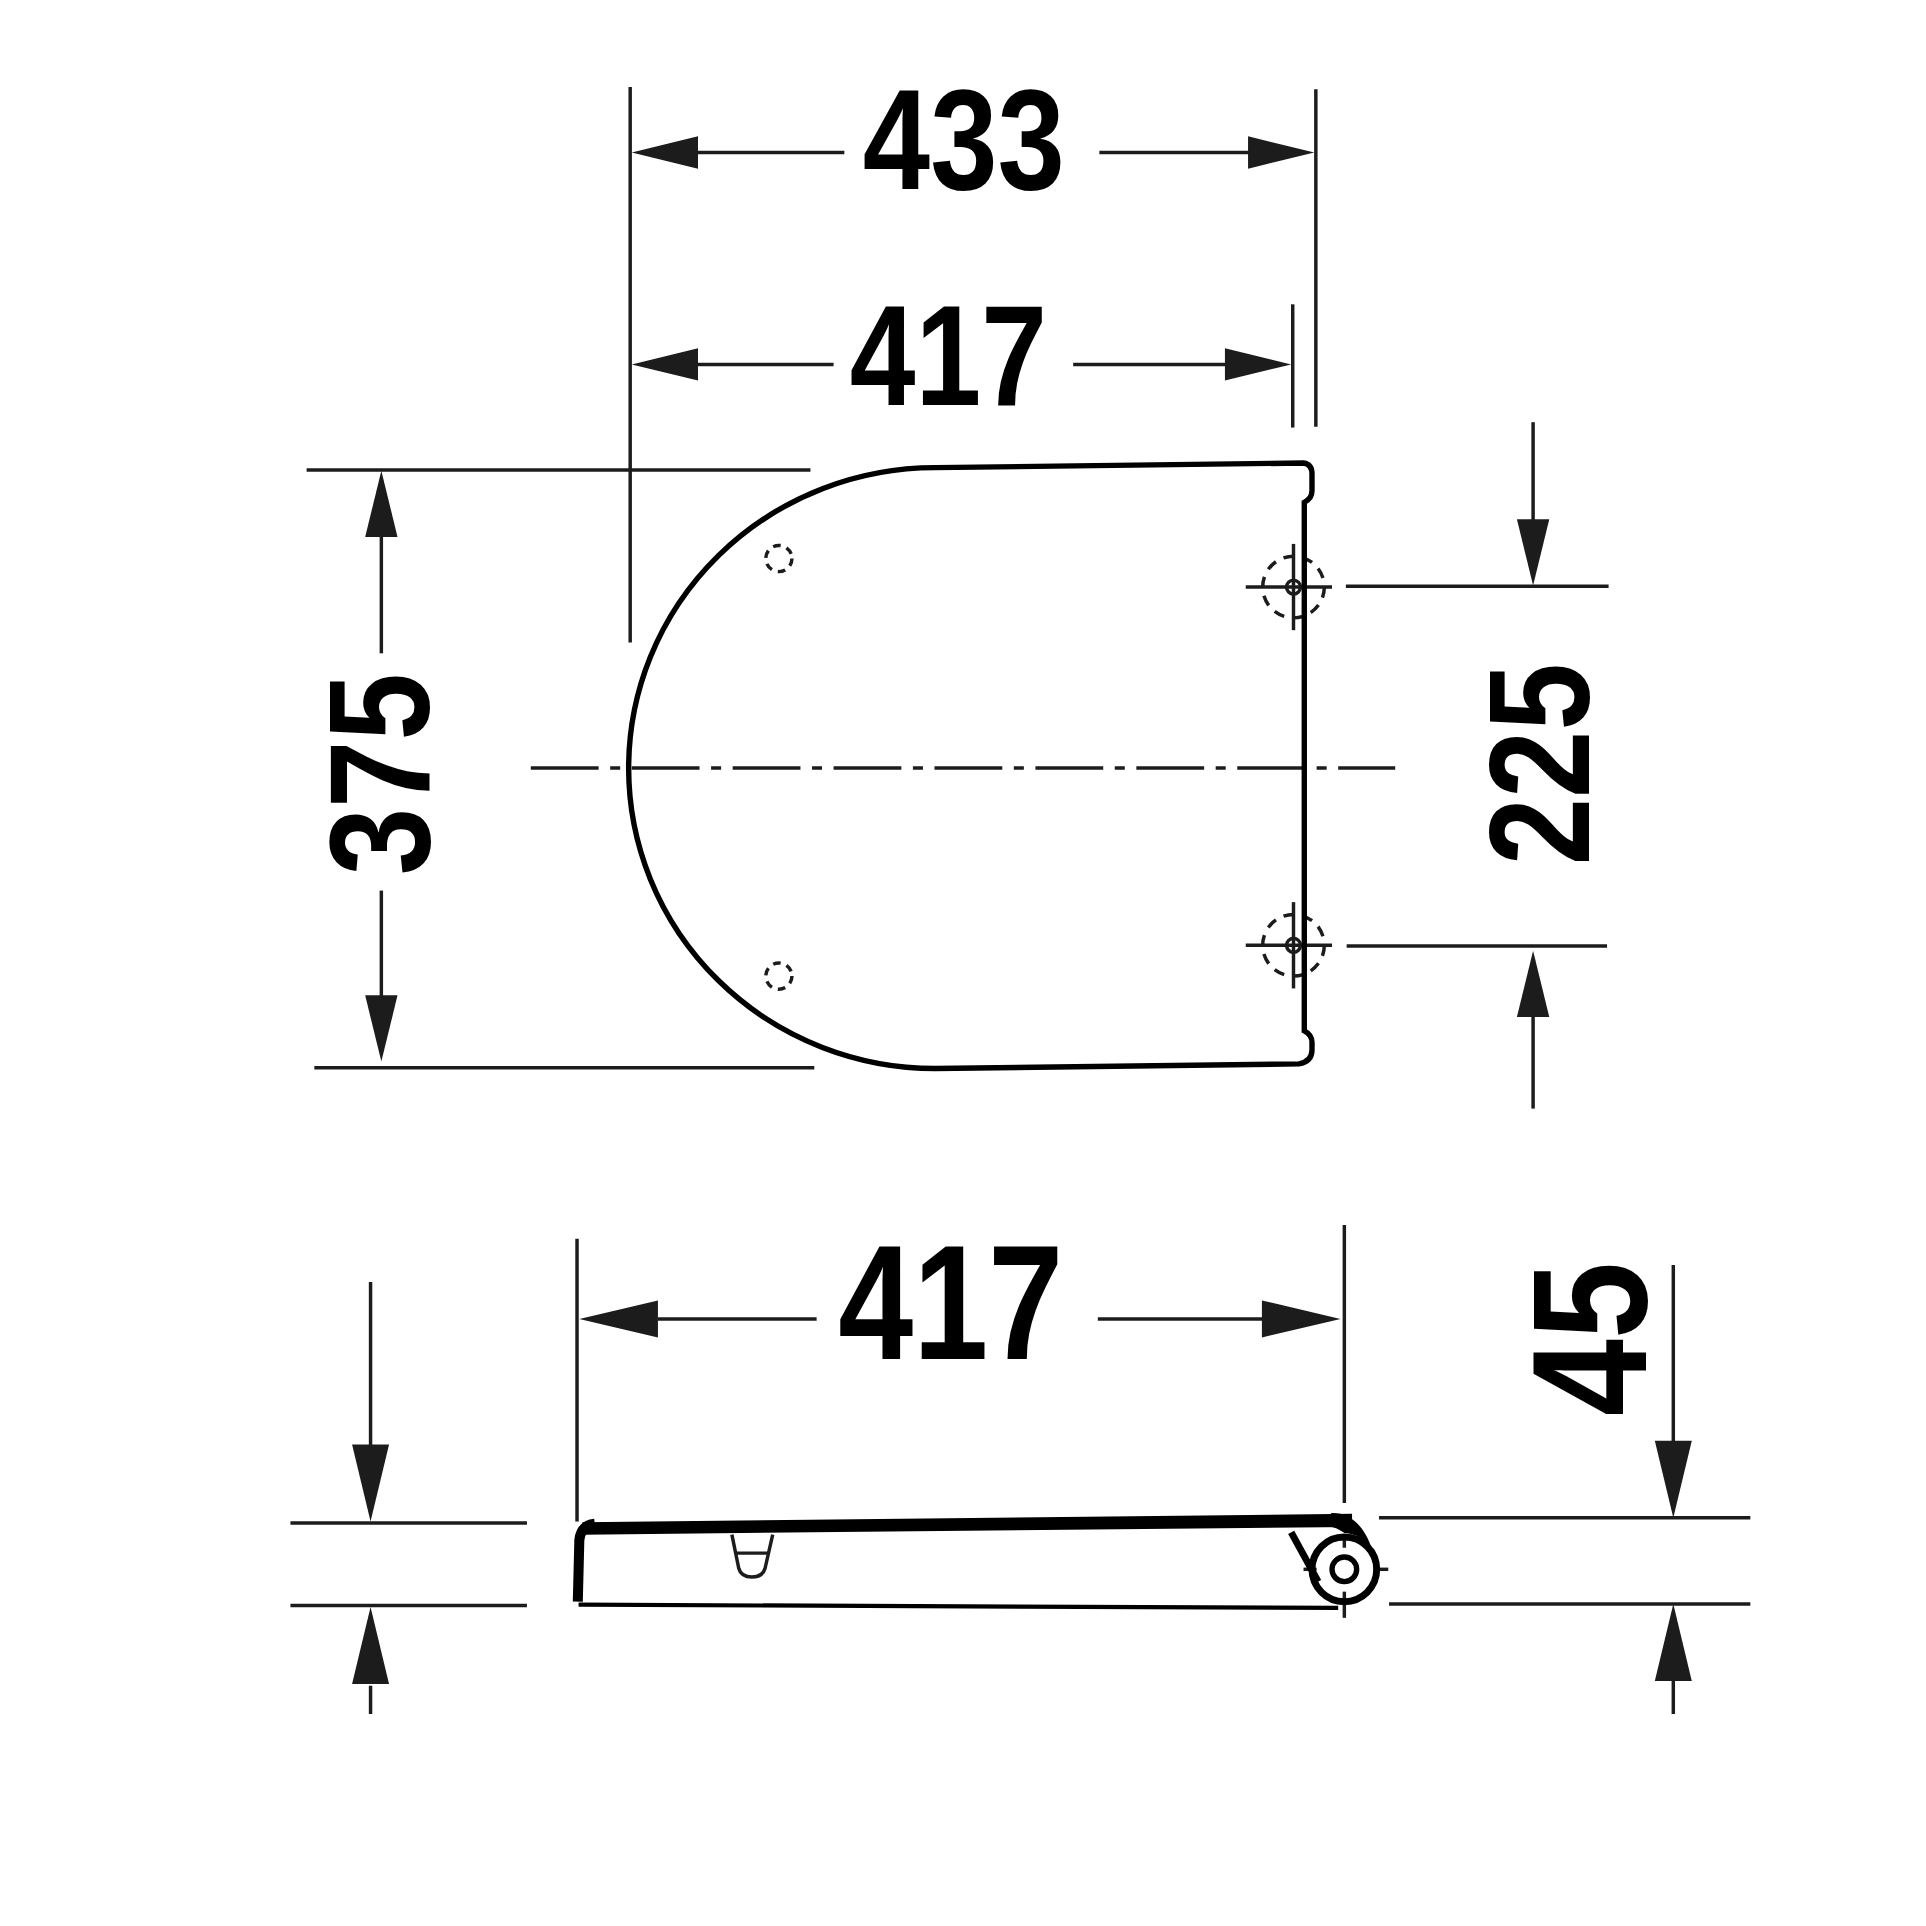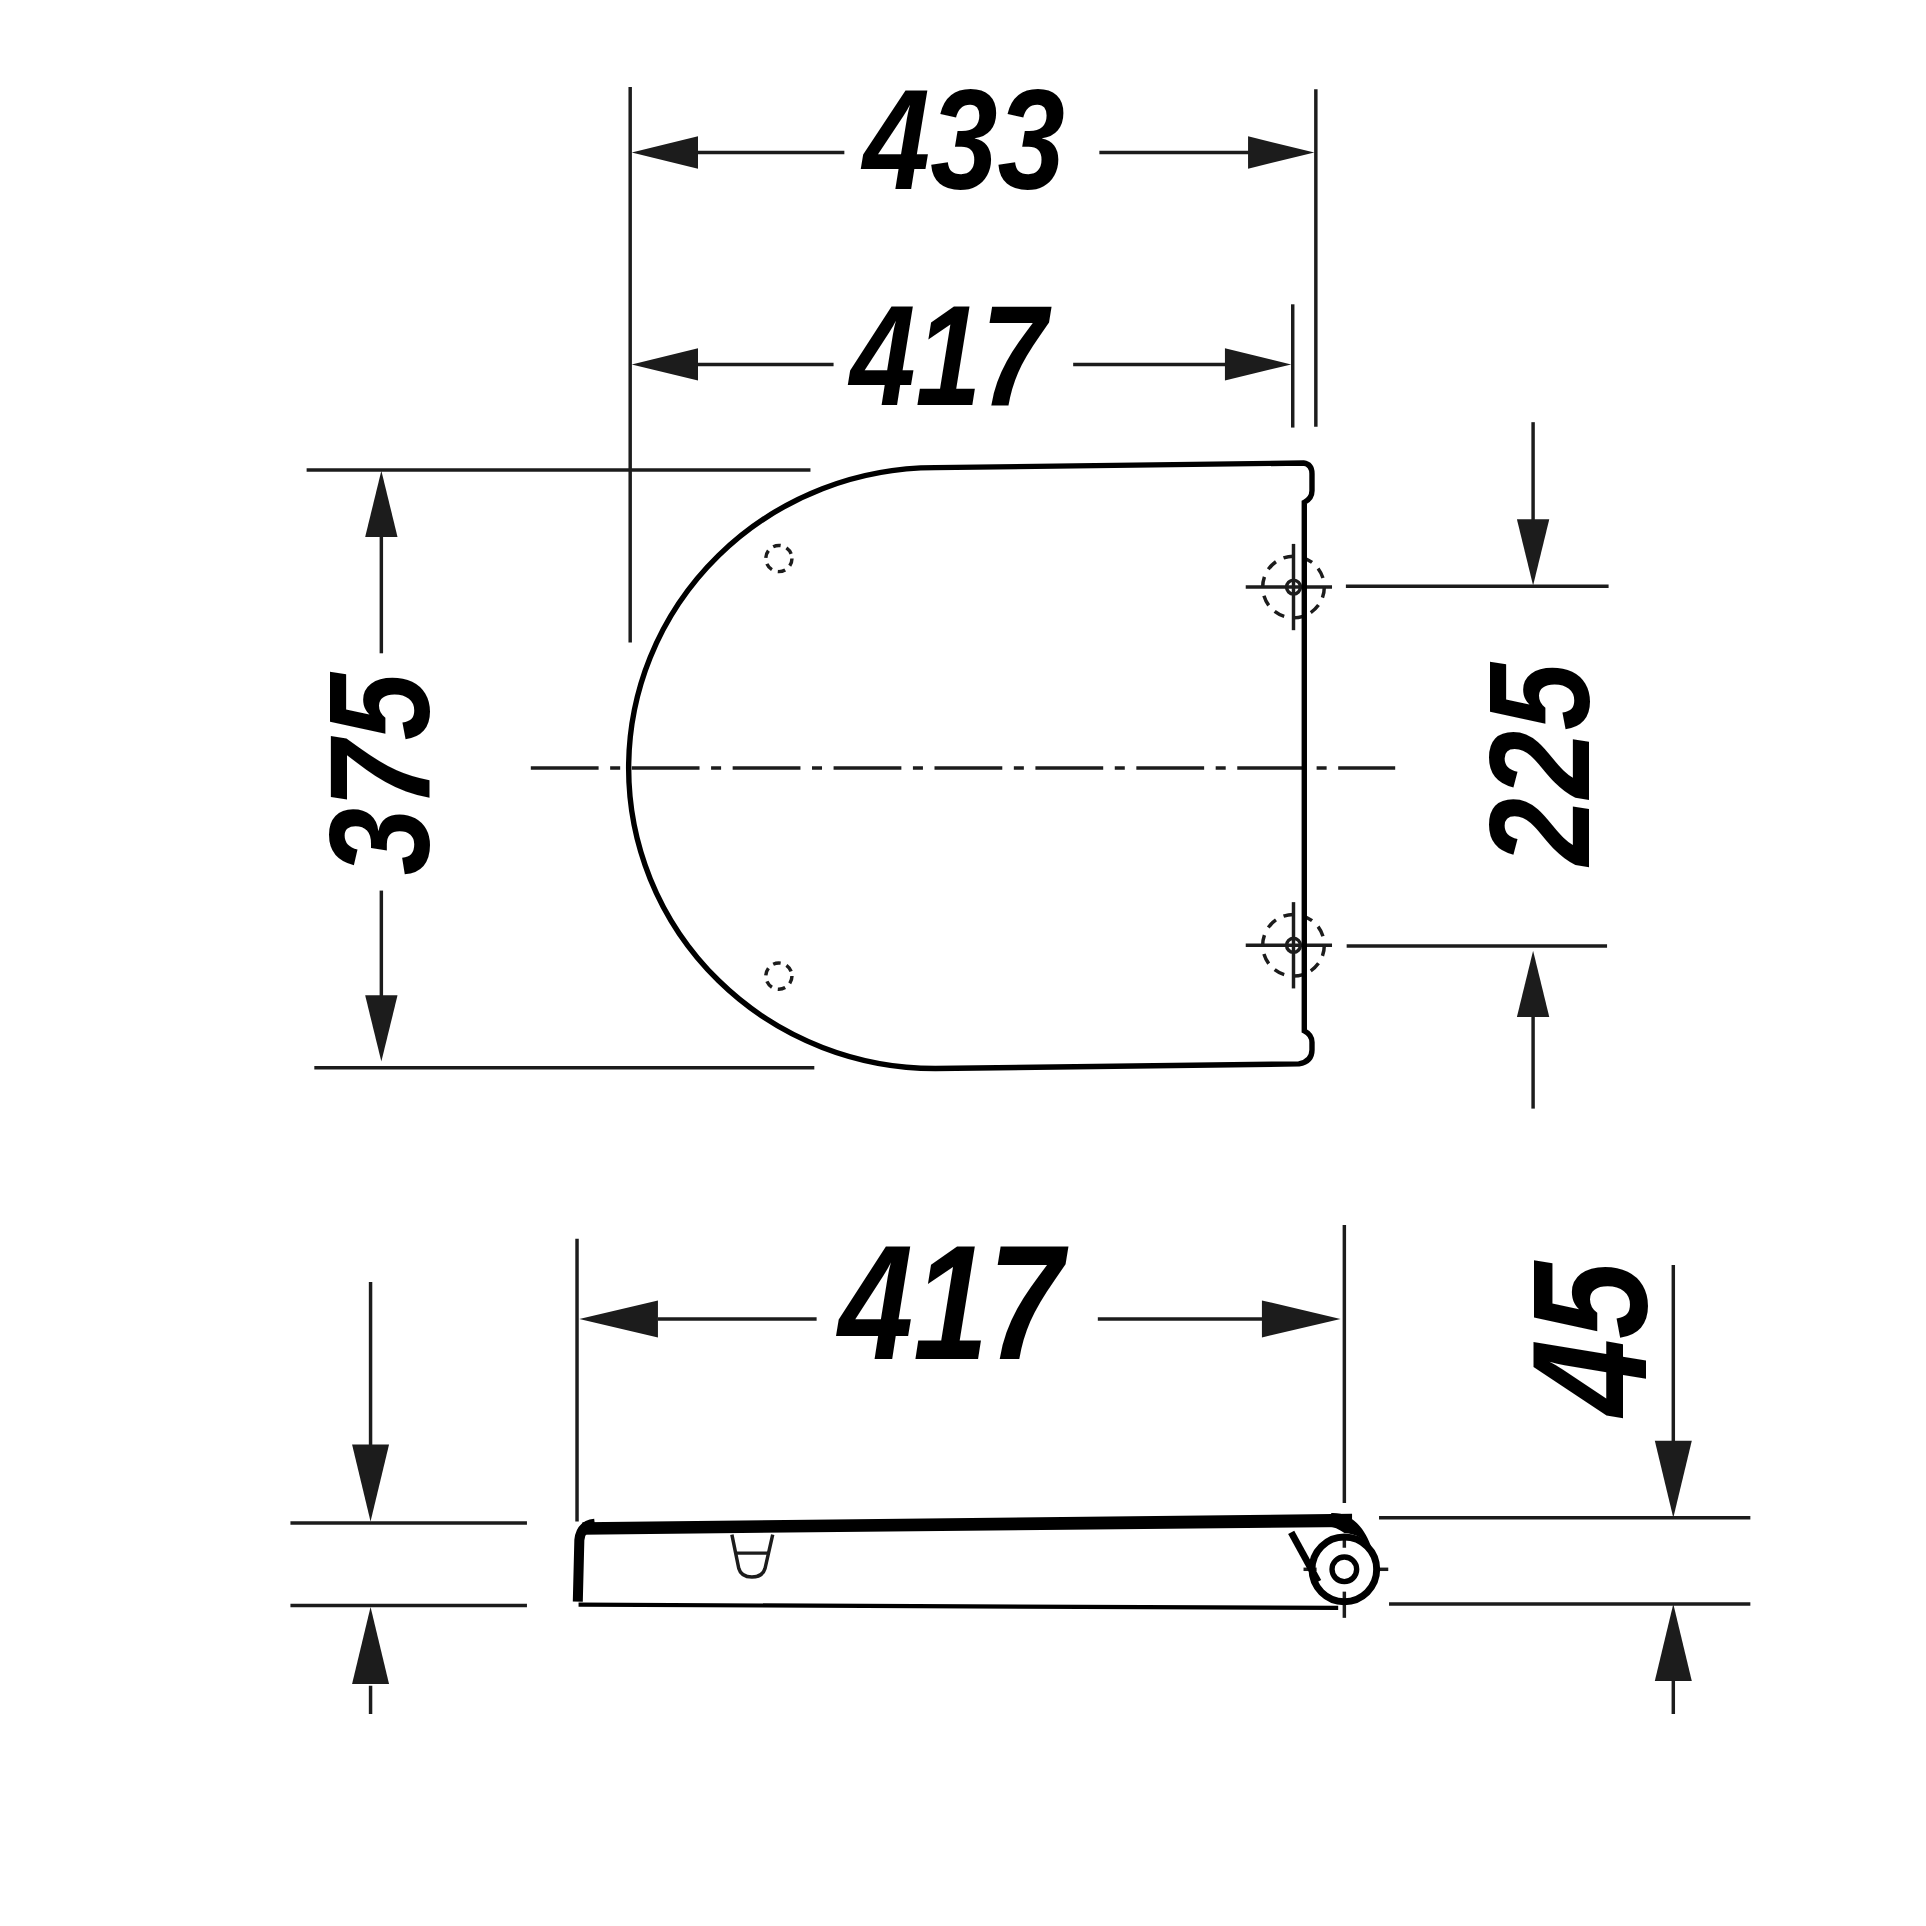--- a/index.html
+++ b/index.html
@@ -1,16 +1,16 @@
 <!DOCTYPE html>
 <html style="font-size:12.3px"><head>
 <meta charset="utf-8">
 <style>
   html,body{margin:0;padding:0;background:#fff;}
-  #page{width:1926px;height:1714px;background:#fff;position:relative;overflow:hidden;font-style:italic;}
+  #page{width:1926px;height:1714px;background:#fff;position:relative;overflow:hidden;}
   svg{display:block;}
   text{font-family:"Liberation Sans", sans-serif;font-weight:bold;fill:#000;}
 </style>
 </head>
 <body>
 <div id="page">
 <svg width="1926" height="1926" viewBox="0 0 2500 2500">
 
   <g stroke="#1c1c1c" stroke-width="4.5" fill="none">
 

